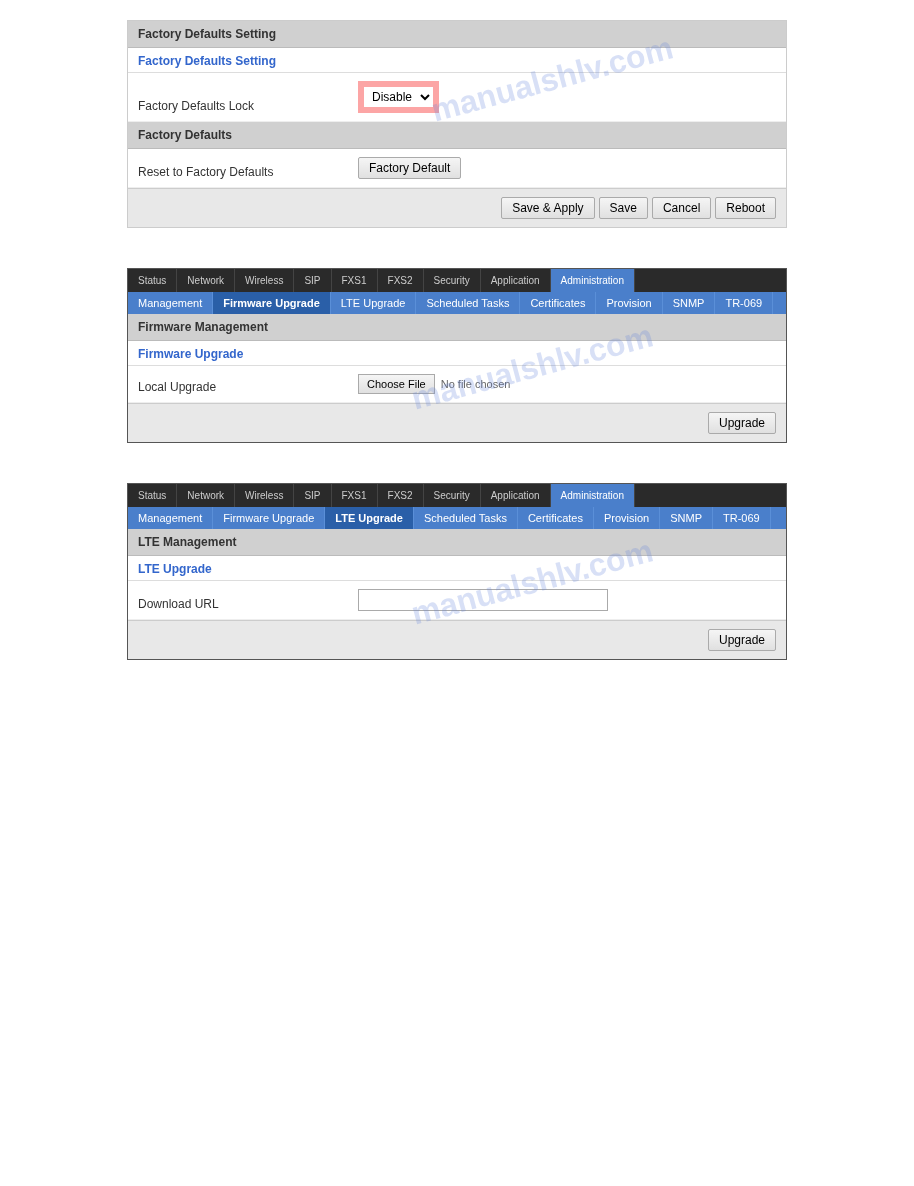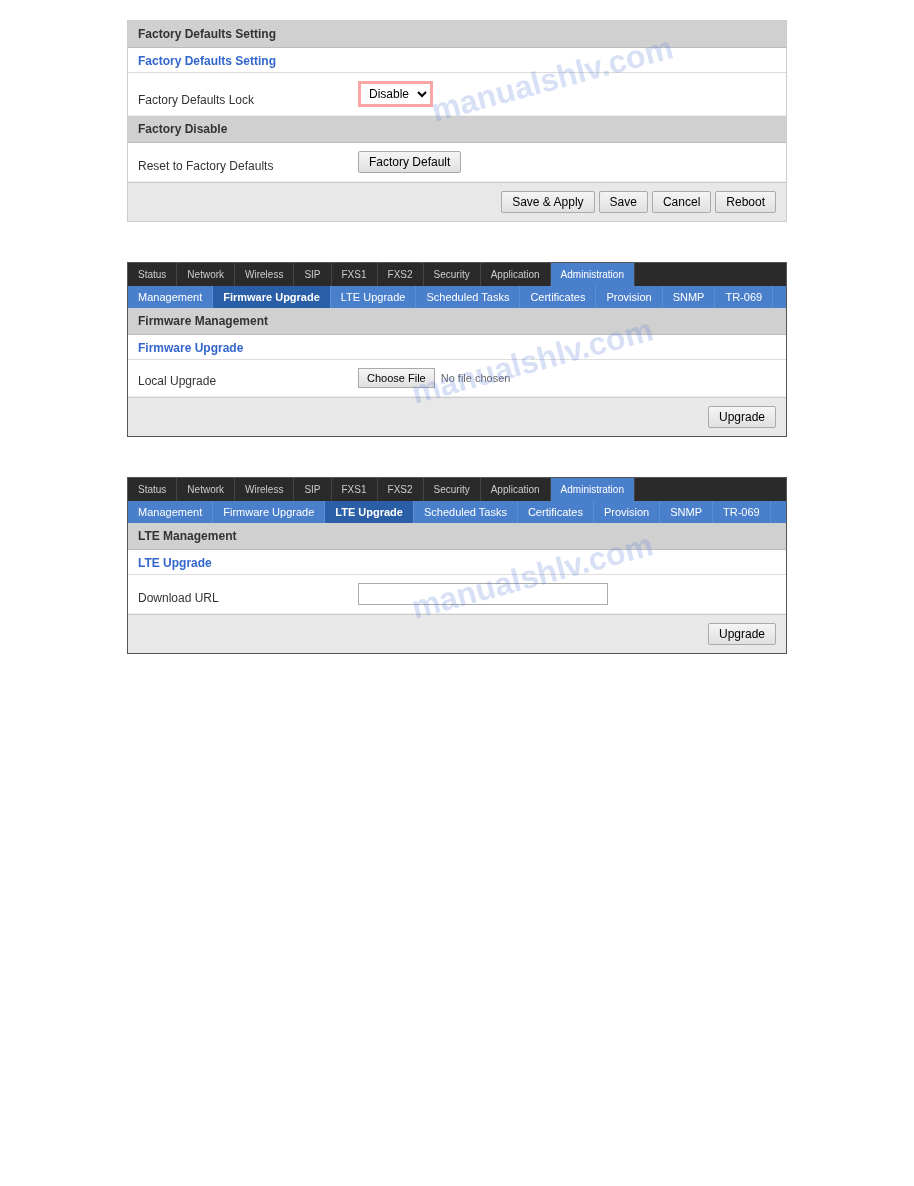--- a/index.html
+++ b/index.html
@@ -58,21 +58,21 @@
     .form-control-area {
       flex: 1;
       display: flex;
       align-items: center;
       gap: 6px;
     }
 
     select.styled-select {
       padding: 2px 4px;
       font-size: 12px;
-      border: 3px solid #fca5a5;
+      border: 6px solid #fca5a5;
       background: #fff;
       cursor: pointer;
     }
 
     .btn {
       padding: 3px 10px;
       font-size: 12px;
       border: 1px solid #aaa;
       background: linear-gradient(to bottom, #f5f5f5, #e0e0e0);
       cursor: pointer;
@@ -189,21 +189,21 @@
     <div class="form-row">
       <div class="form-label">Factory Defaults Lock</div>
       <div class="form-control-area">
         <select class="styled-select">
           <option>Disable</option>
           <option>Enable</option>
         </select>
       </div>
     </div>
 
-    <div class="panel-header">Factory Disable</div>
+    <div class="panel-header">Factory Defaults</div>
     <div class="form-row">
       <div class="form-label">Reset to Factory Defaults</div>
       <div class="form-control-area">
         <button class="btn">Factory Default</button>
       </div>
     </div>
 
     <div class="action-bar">
       <button class="btn">Save &amp; Apply</button>
       <button class="btn">Save</button>

